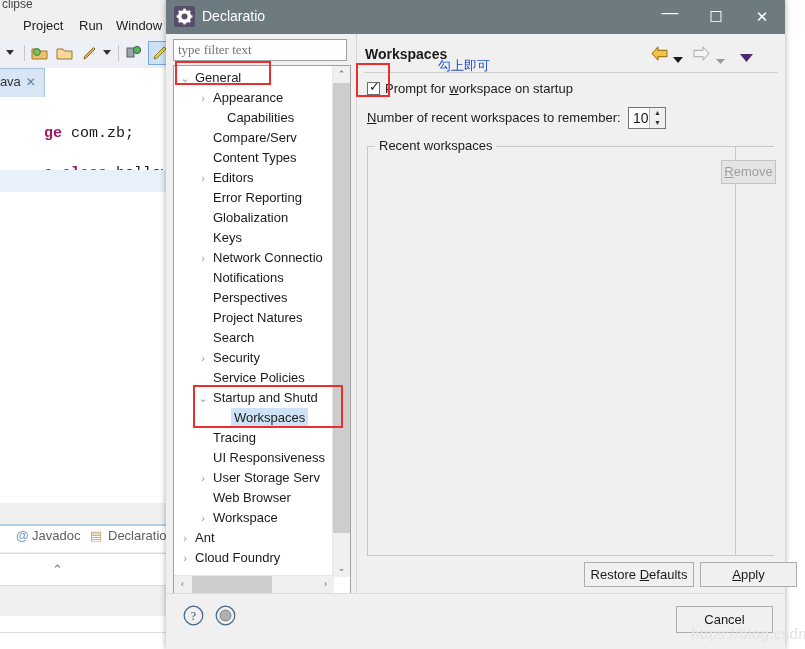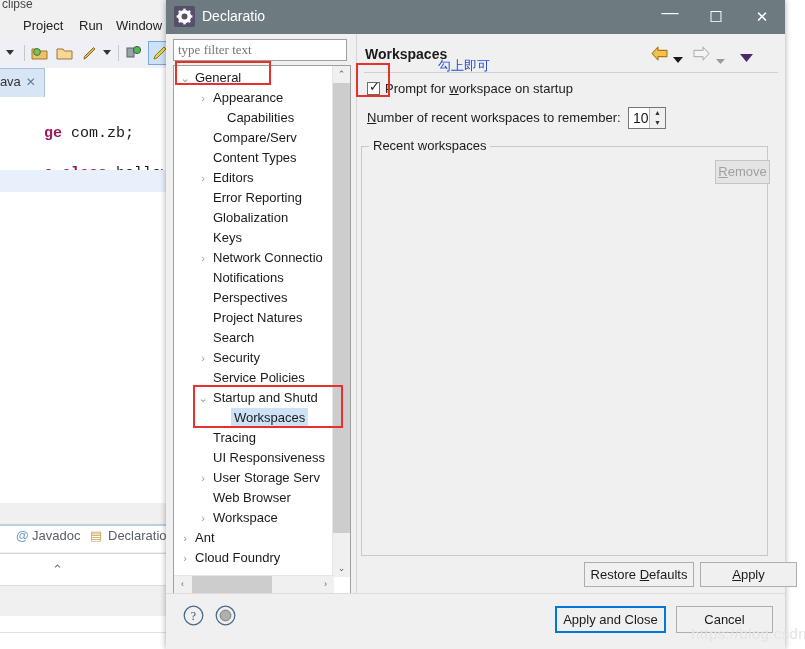--- a/index.html
+++ b/index.html
@@ -93,21 +93,21 @@
   .u{text-decoration:underline;}
 
   .num-row{position:absolute;left:10px;top:73px;height:22px;}
   .num-label{position:absolute;left:0;top:3px;font-size:13px;color:#1a1a1a;white-space:nowrap;}
   .spinner{position:absolute;left:261px;top:0;width:38px;height:22px;background:#fff;border:1px solid #767676;box-sizing:border-box;}
   .spinner .val{position:absolute;left:4px;top:2px;font-size:14px;color:#1a1a1a;}
   .spinner .btns{position:absolute;right:0;top:0;width:15px;height:20px;background:#f0f0f0;border-left:1px solid #b7b7b7;}
   .spinner .btns .a{position:absolute;left:0;top:0;width:15px;height:10px;text-align:center;font-size:7px;line-height:10px;color:#333;}
   .spinner .btns .b{position:absolute;left:0;bottom:0;width:15px;height:10px;text-align:center;font-size:7px;line-height:10px;color:#333;}
 
-  .group{position:absolute;left:4px;top:104px;width:407px;height:418px;}
+  .group{position:absolute;left:10px;top:104px;width:369px;height:418px;}
   .group .gline{position:absolute;left:0;top:8px;width:407px;height:1px;background:#c8c8c8;}
   .group .gline-l{position:absolute;left:0;top:8px;width:1px;height:410px;background:#c8c8c8;}
   .group .gline-r{position:absolute;right:0;top:8px;width:1px;height:410px;background:#c8c8c8;}
   .group .gline-b{position:absolute;left:0;bottom:0;width:407px;height:1px;background:#c8c8c8;}
   .group .glabel{position:absolute;left:8px;top:0;background:#f0f0f0;padding:0 4px;font-size:13px;color:#1a1a1a;}
 
   .listbox{position:absolute;left:8px;top:22px;width:338px;height:378px;background:#ffffff;border:1px solid #a0a0a0;box-sizing:border-box;}
   .listbox .li{position:absolute;left:4px;font-size:13px;color:#1a1a1a;white-space:nowrap;}
   .remove-btn{position:absolute;left:354px;top:22px;width:55px;height:24px;background:#e4e4e4;border:1px solid #c4c4c4;
               box-sizing:border-box;text-align:center;line-height:22px;font-size:13px;color:#a0a0a0;}
@@ -432,21 +432,20 @@
         <text x="10.5" y="15" font-size="12" font-family="Liberation Serif, serif" fill="#2a4a6a" text-anchor="middle">?</text>
       </svg>
     </div>
     <div class="rec-ico">
       <svg width="21" height="21" viewBox="0 0 21 21">
         <circle cx="10.5" cy="10.5" r="9.3" fill="#f0f0f0" stroke="#4a6a8a" stroke-width="1.3"></circle>
         <circle cx="10.5" cy="10.5" r="5.4" fill="#b0b0b0" stroke="#7a7a7a" stroke-width="1"></circle>
       </svg>
     </div>
 
-    <div class="btn applyclose">Apply and Close</div>
     <div class="btn cancel">Cancel</div>
   </div>
 
   <div class="watermark">https://blog.csdn.net/weixin_44630656</div>
 </div>
 
 <div class="redbox" style="left:175px;top:61px;width:96px;height:24px;"></div>
 <div class="redbox" style="left:193px;top:385px;width:150px;height:43px;"></div>
 <div class="redbox" style="left:356px;top:63px;width:34px;height:34px;"></div>
 <div class="redtext" style="left:438px;top:57px;">勾上即可</div>

